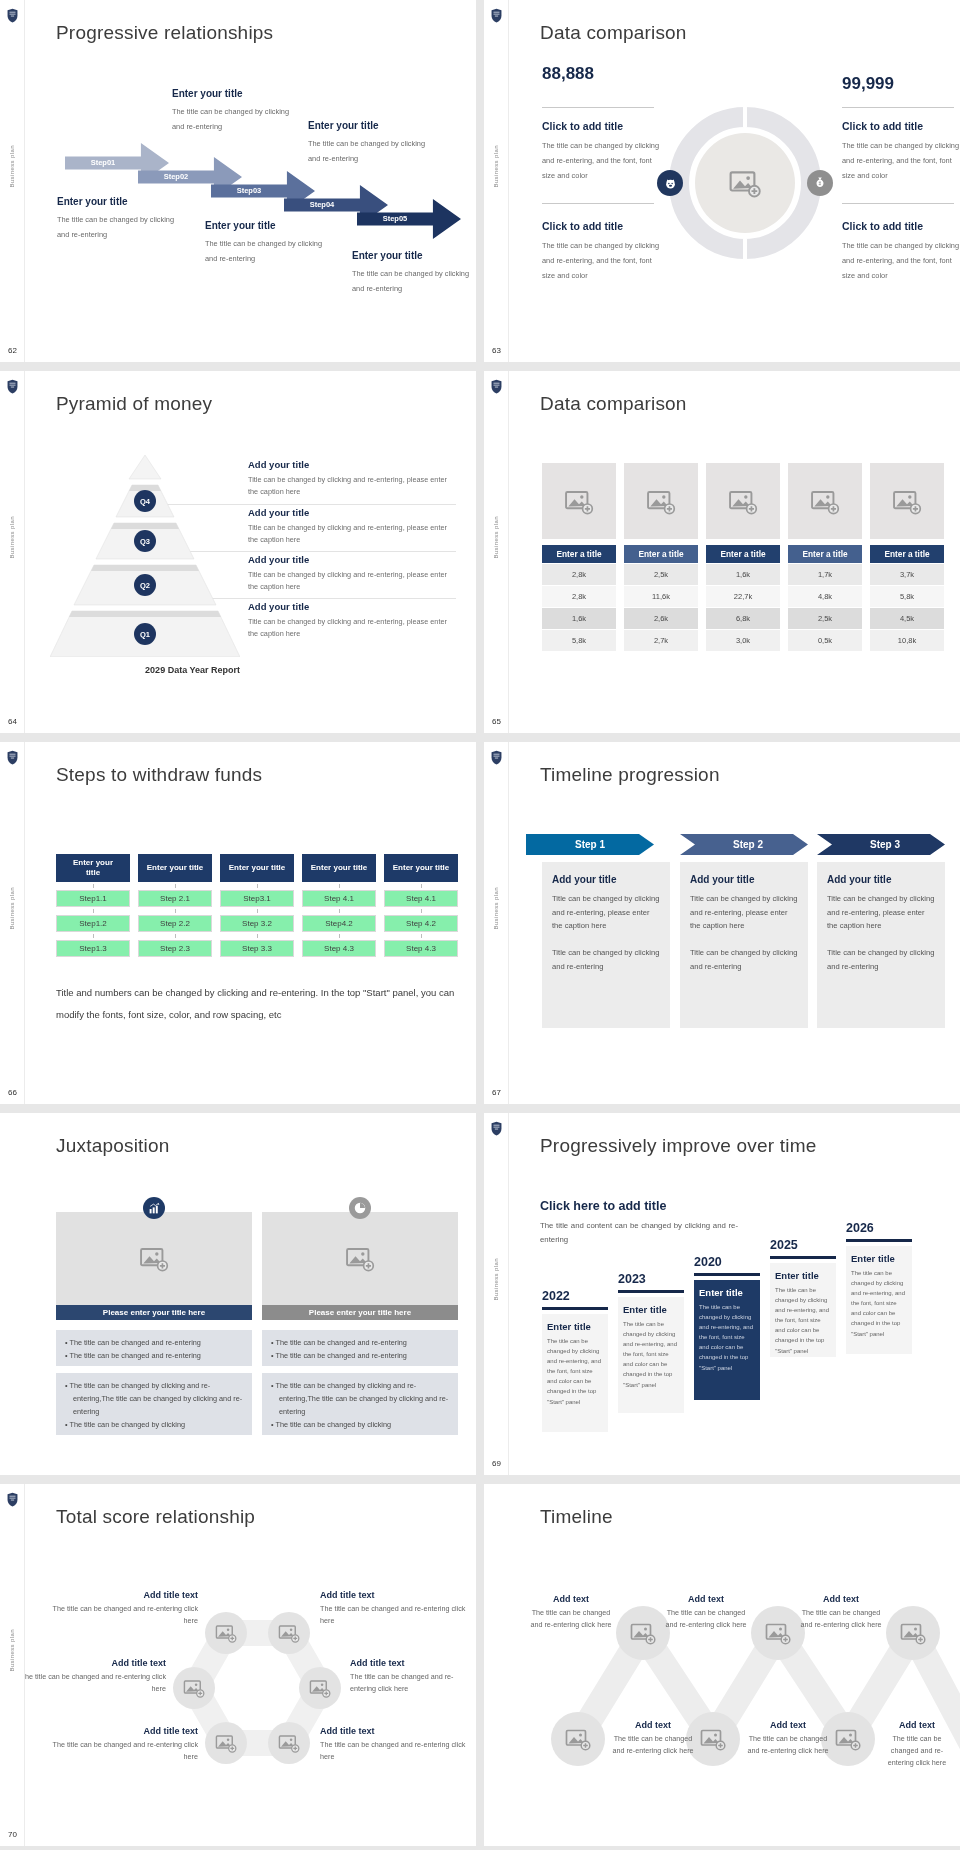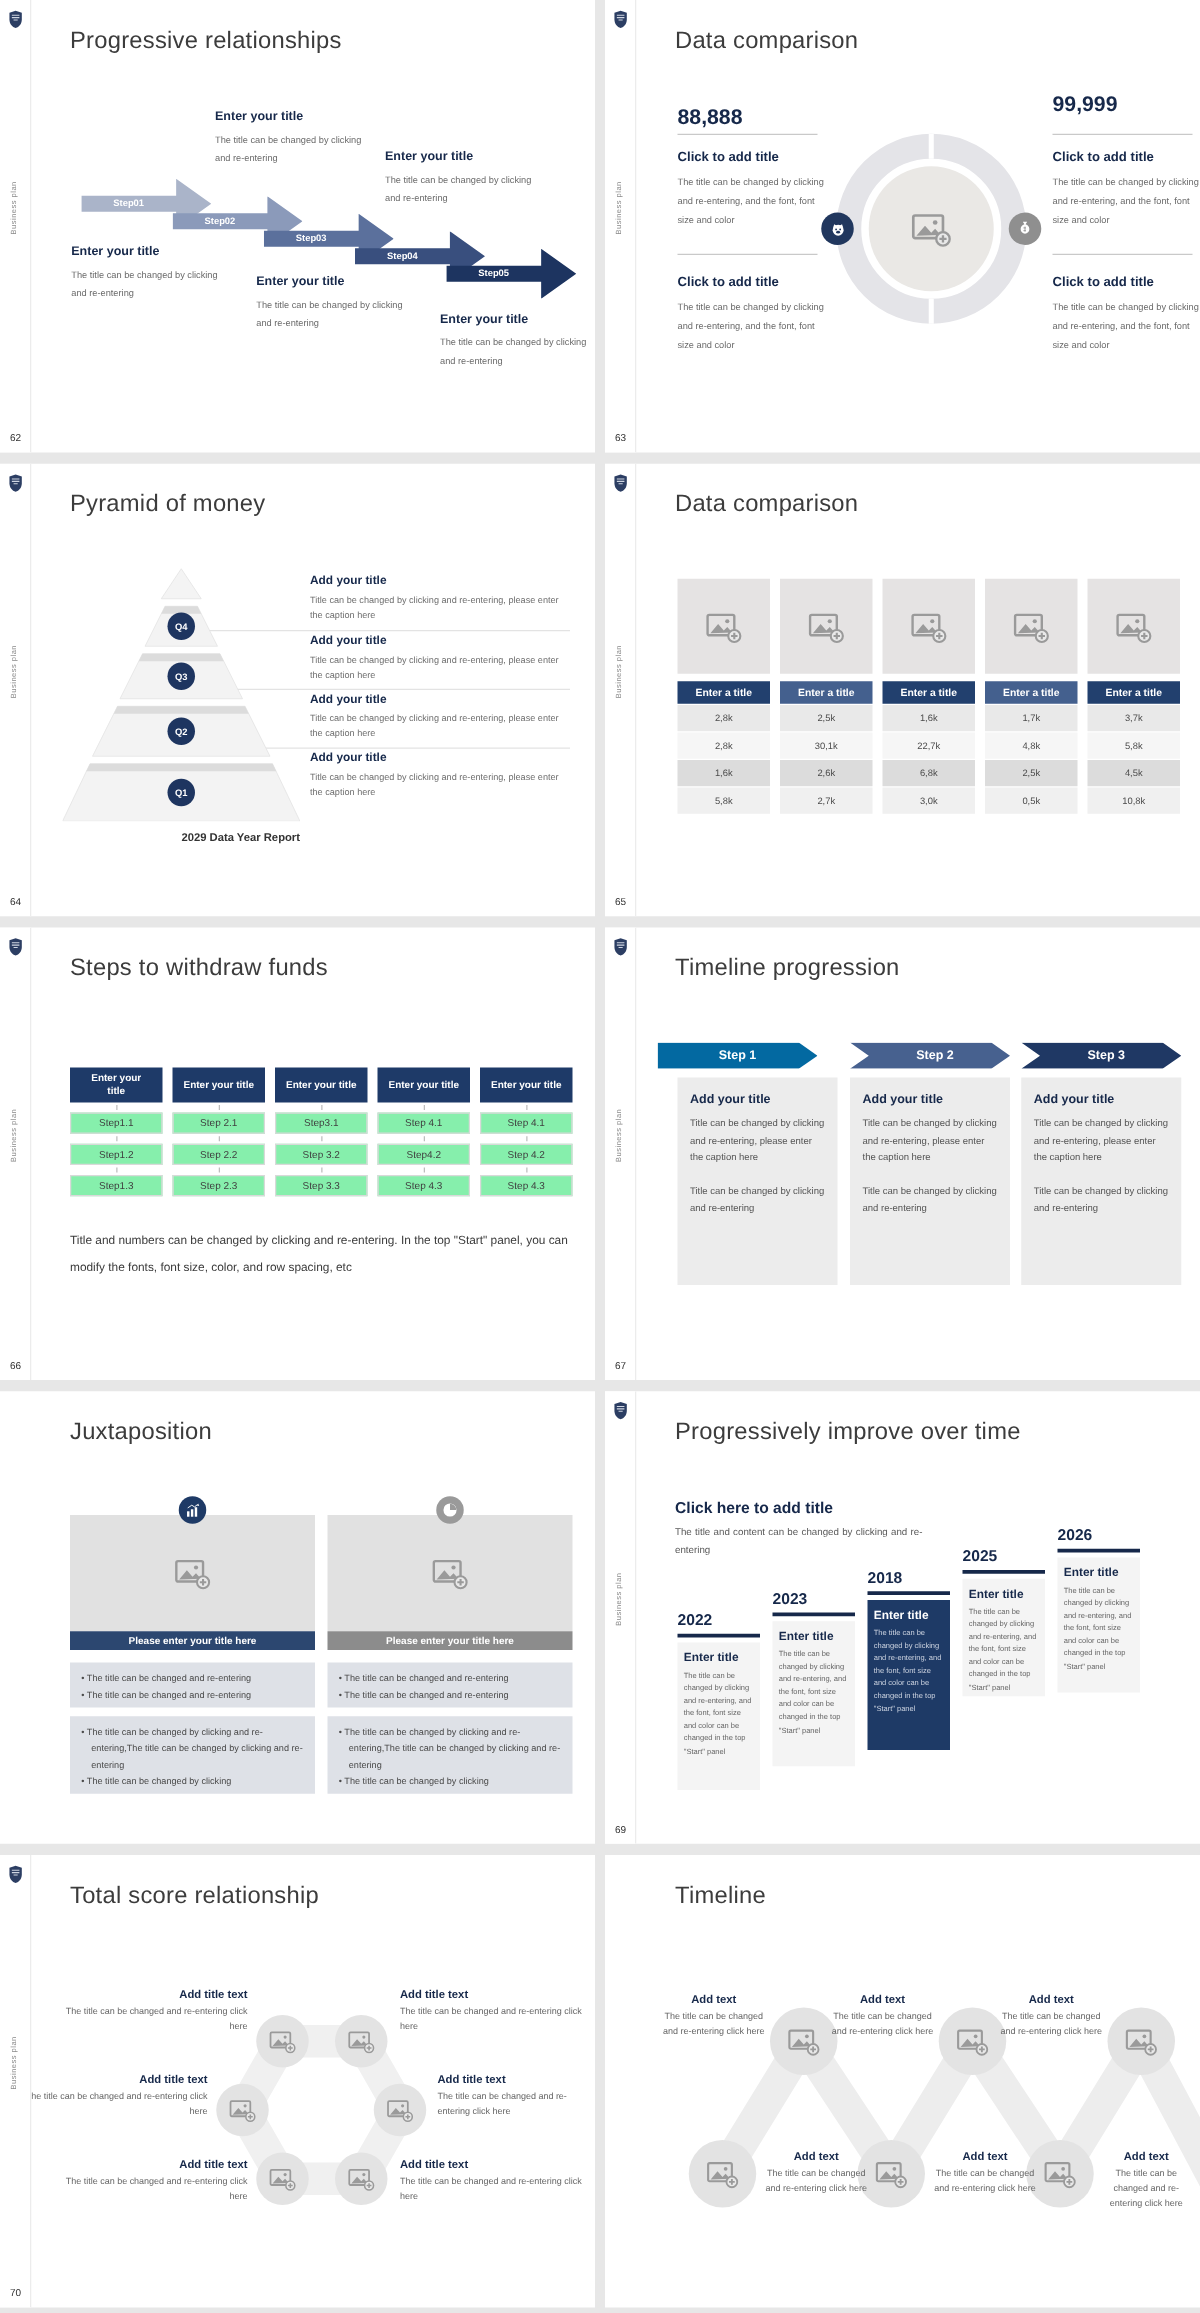--- a/index.html
+++ b/index.html
@@ -147,21 +147,21 @@
     <span class="logo ic">
           <svg viewBox="0 0 20 27">
             <path d="M10 1 19 4v9.5C19 20 15 24.5 10 26 5 24.5 1 20 1 13.5V4Z" fill="#2c3e63"></path>
             <path d="M4.5 7.5h11M4.5 11h11M7 14.5h6" stroke="#cfd6e2" stroke-width="1.6" fill="none"></path>
           </svg>
         </span>
     <span class="rail-text">Business plan</span>
     <span class="page-num">63</span>
   </div>
   <h2 class="slide-title">Data comparison</h2>
-  <div class="bignum" style="left:58px;top:84px">88,888</div>
+  <div class="bignum" style="left:58px;top:64px">88,888</div>
   <div class="hr63" style="left:58px;top:107px;width:112px"></div>
   <div class="cb" style="left:58px;top:120px">
         <div class="t">Click to add title</div>
         <div class="b">The title can be changed by clicking and re-entering, and the font, font size and color</div>
       </div>
   <div class="hr63" style="left:58px;top:203px;width:112px"></div>
   <div class="cb" style="left:58px;top:220px">
         <div class="t">Click to add title</div>
         <div class="b">The title can be changed by clicking and re-entering, and the font, font size and color</div>
       </div>
@@ -303,21 +303,21 @@
               <rect x="1.5" y="3.5" width="19" height="14.5" rx="1.2" fill="none" stroke="#9a9a9a" stroke-width="1.7"></rect>
               <circle cx="15.5" cy="8" r="1.5" fill="#9a9a9a"></circle>
               <path d="M3.5 16.5 9 10l4 4.5 2.5-2.5 3.5 4z" fill="#9a9a9a"></path>
               <circle cx="20.5" cy="18.5" r="4.3" fill="#e9e9e9" stroke="#9a9a9a" stroke-width="1.5"></circle>
               <path d="M20.5 16.2v4.6M18.2 18.5h4.6" stroke="#9a9a9a" stroke-width="1.5" fill="none"></path>
             </svg>
           </span>
         </div>
     <div class="th65 lite">Enter a title</div>
     <div class="td65 rA">2,5k</div>
-    <div class="td65 rB">30,1k</div>
+    <div class="td65 rB">11,6k</div>
     <div class="td65 rC">2,6k</div>
     <div class="td65 rD">2,7k</div>
   </div>
   <div class="col65" style="left:222px">
     <div class="ph65">
           <span class="ic" style="width:30px;height:27px">
             <svg viewBox="0 0 26 24">
               <rect x="1.5" y="3.5" width="19" height="14.5" rx="1.2" fill="none" stroke="#9a9a9a" stroke-width="1.7"></rect>
               <circle cx="15.5" cy="8" r="1.5" fill="#9a9a9a"></circle>
               <path d="M3.5 16.5 9 10l4 4.5 2.5-2.5 3.5 4z" fill="#9a9a9a"></path>
@@ -553,21 +553,21 @@
   </div>
   <div class="yr" style="left:134px;top:159px">
     <div class="y">2023</div>
         <div class="ln"></div>
     <div class="bx" style="height:116px">
           <div class="t">Enter title</div>
           <div class="b">The title can be changed by clicking and re-entering, and the font, font size and color can be changed in the top "Start" panel</div>
         </div>
   </div>
   <div class="yr active" style="left:210px;top:142px">
-    <div class="y">2018</div>
+    <div class="y">2020</div>
         <div class="ln"></div>
     <div class="bx" style="height:120px">
           <div class="t">Enter title</div>
           <div class="b">The title can be changed by clicking and re-entering, and the font, font size and color can be changed in the top "Start" panel</div>
         </div>
   </div>
   <div class="yr" style="left:286px;top:125px">
     <div class="y">2025</div>
         <div class="ln"></div>
     <div class="bx" style="height:94px">

